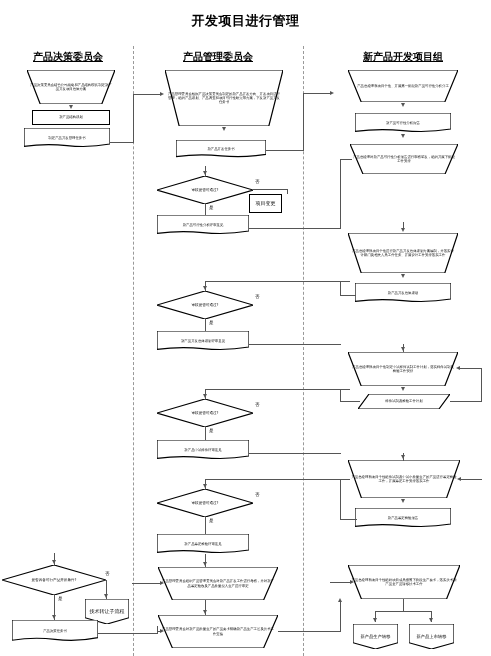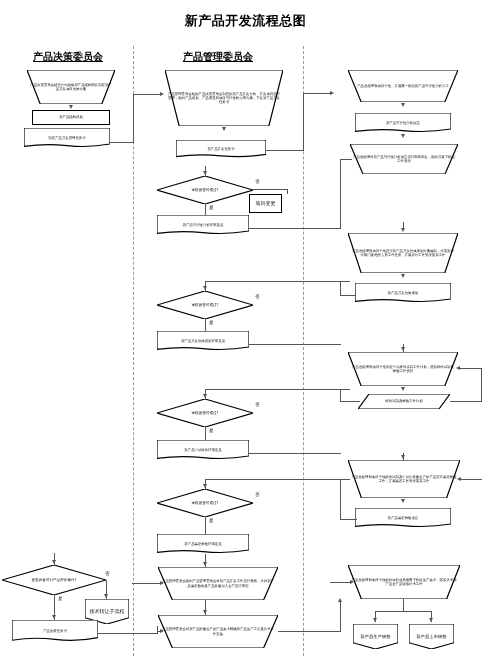--- a/index.html
+++ b/index.html
@@ -130,24 +130,25 @@
     background:#fff;
     padding:0 1px;
     line-height:1;
   }
 </style>
 </head>
 <body>
 
 <div id="page">
 
-  <div class="title">新产品开发流程总图</div>
+  <div class="title">开发项目进行管理</div>
 
   <div class="colhead" style="left:158px;width:120px;">产品管理委员会</div>
   <div class="colhead" style="left:8px;width:120px;">产品决策委员会</div>
+  <div class="colhead" style="left:338px;width:130px;">新产品开发项目组</div>
 
   <div class="divider" style="left:133px;"></div>
   <div class="divider" style="left:303px;"></div>
 
   <div class="node shape-trap" style="left:27px;top:70px;width:88px;height:34px;">
     <svg viewBox="0 0 100 100" preserveAspectRatio="none">
       <polygon points="0,0 100,0 85,100 15,100" fill="#fff" stroke="#000" stroke-width="1.2" vector-effect="non-scaling-stroke"></polygon>
     </svg>
     <span class="lbl">产品决策委员会结合公司战略和产品结构现状制定新产品开发项目总体方案</span>
   </div>

